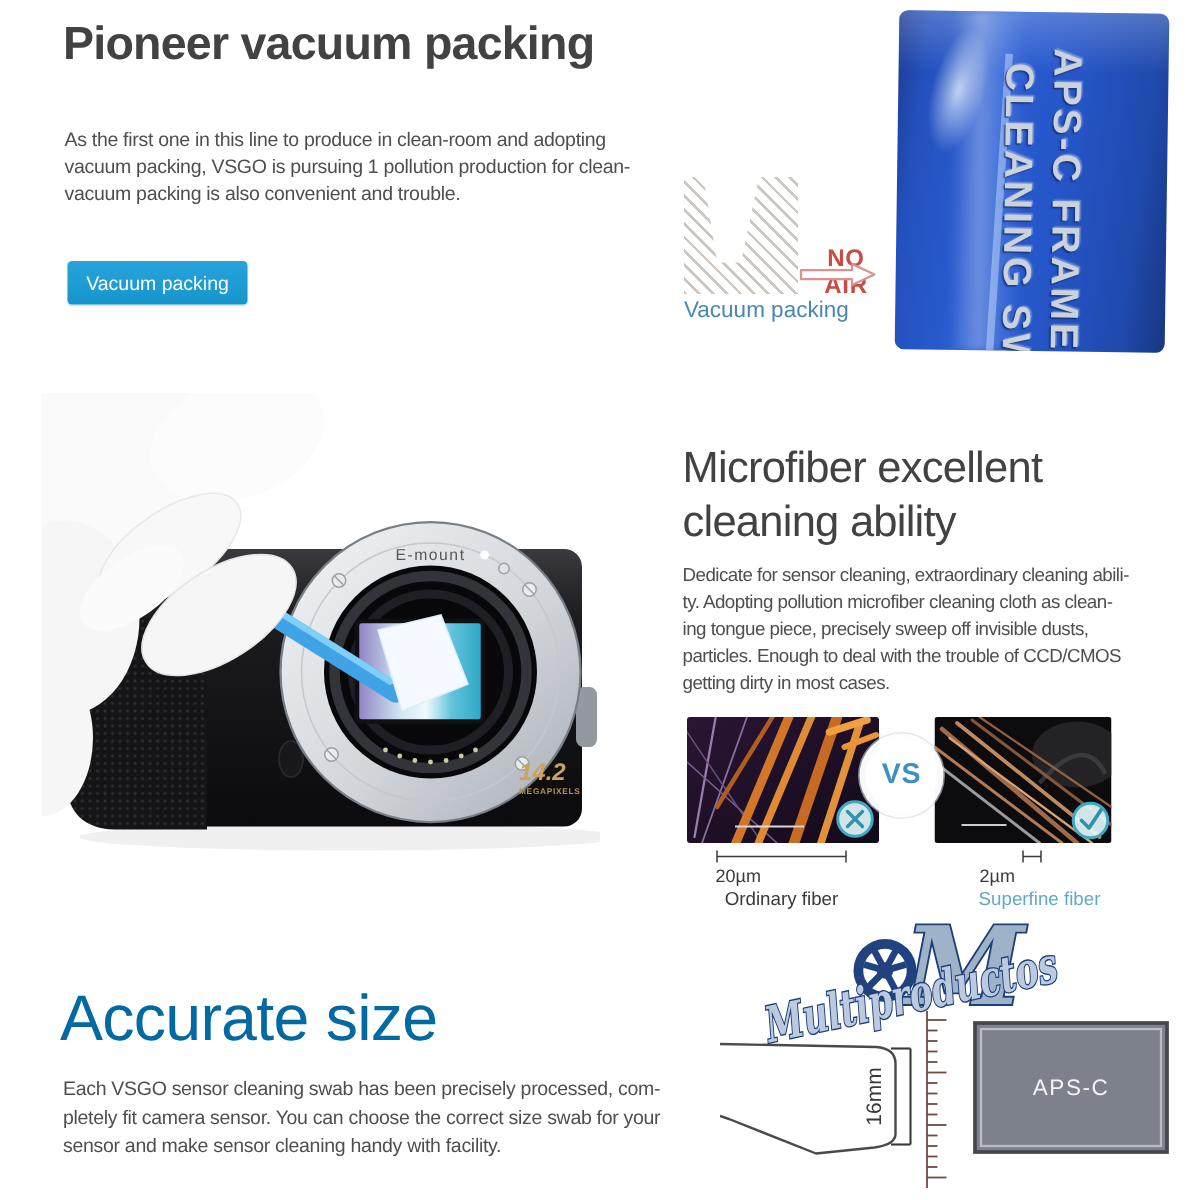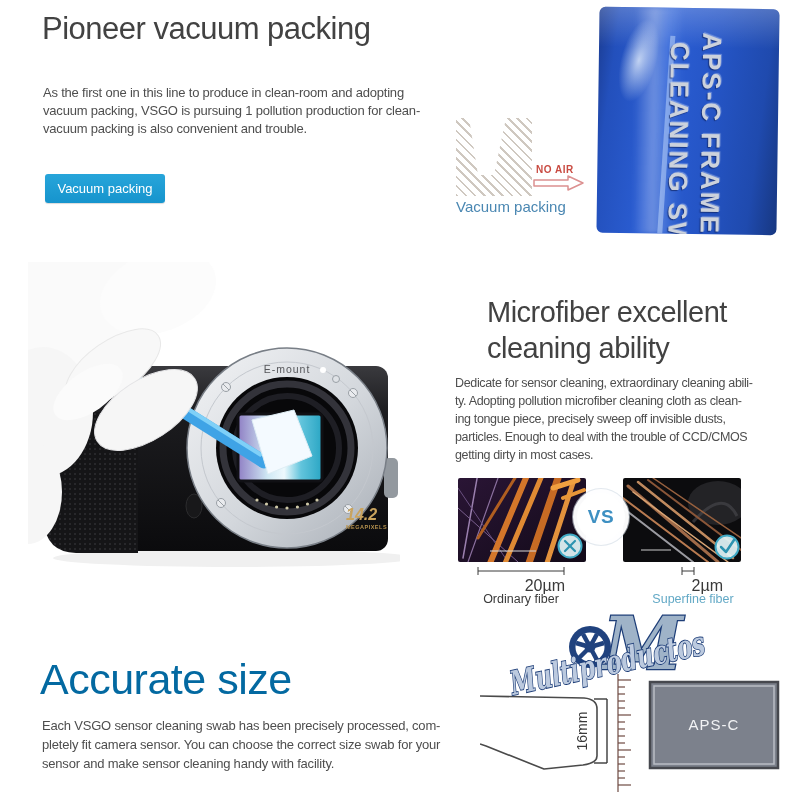--- a/index.html
+++ b/index.html
@@ -1,39 +1,39 @@
 <!DOCTYPE html>
 <html><head>
 <meta charset="utf-8">
 <style>
   html,body{margin:0;padding:0;background:#fff;}
   .canvas{position:relative;width:800px;height:800px;background:#ffffff;overflow:hidden;
           font-family:"Liberation Sans",sans-serif;color:#3d3d3d;}
   
   .h1{position:absolute;left:42px;top:10px;font-size:31px;line-height:37px;
-      letter-spacing:-0.5px;color:#424242;font-weight:400;}
+      letter-spacing:-0.5px;color:#424242;font-weight:700;}
   .para{position:absolute;font-size:13px;line-height:18px;color:#4e4e4e;letter-spacing:-0.2px;white-space:nowrap;}
   .para-vac{left:43px;top:84px;width:410px;}
   .para-mf{left:455px;top:374px;width:345px;font-size:12.5px;letter-spacing:-0.35px;}
   .para-size{left:42px;top:696px;width:470px;line-height:19px;margin-top:20px;}
   .h2-mf{position:absolute;left:455px;top:294px;font-size:29px;line-height:36px;
-         letter-spacing:-0.5px;color:#424242;font-weight:400;margin-left:32px;}
+         letter-spacing:-0.5px;color:#424242;font-weight:400;}
   .h2-size{position:absolute;left:40px;top:660px;font-size:43px;line-height:38px;
          letter-spacing:-0.5px;color:#0369a1;font-weight:400;}
   
   .vac-btn{position:absolute;left:45px;top:174px;width:120px;height:29px;border-radius:3px;
            background:linear-gradient(#27a5da,#1694cd);color:#fff;font-size:13px;
            display:flex;align-items:center;justify-content:center;cursor:pointer;
            box-shadow:0 1px 1px rgba(0,0,0,.15);}
   
   .vac-diagram{position:absolute;left:452px;top:112px;width:140px;height:108px;}
   .hatch-box{position:absolute;left:4px;top:6px;width:76px;height:78px;
              background:repeating-linear-gradient(45deg,#cfc8c0 0px,#cfc8c0 1.8px,#ffffff 1.8px,#ffffff 6.5px);}
   .funnel{position:absolute;left:4px;top:6px;}
-  .no-air{position:absolute;left:84px;top:52px;font-size:10px;font-weight:bold;
+  .no-air{position:absolute;left:84px;top:52px;font-size:16px;font-weight:bold;
           color:#c94b42;letter-spacing:.5px;text-align:center;}
   .no-air-arrow{position:absolute;left:80px;top:62px;}
   .vac-caption{position:absolute;left:4px;top:86px;font-size:15px;color:#4a87b2;}
   
   .package{position:absolute;left:598px;top:8px;width:180px;height:226px;border-radius:6px;
            overflow:hidden;transform:rotate(.8deg);
            background:linear-gradient(97deg,#1b3c92 0%,#2350bc 10%,#2b5ed4 35%,#2555c6 60%,#1f4aae 85%,#173781 100%);}
   .pk-sheen{position:absolute;left:36px;top:0;width:48px;height:100%;
             background:linear-gradient(90deg,rgba(255,255,255,0),rgba(255,255,255,.30) 40%,rgba(170,205,255,.18) 70%,rgba(255,255,255,0));
             filter:blur(2px);}
@@ -49,21 +49,21 @@
           text-shadow:1px 1px 1px rgba(15,35,95,.7),-1px -1px 1px rgba(255,255,255,.35);}
   .pk-col1{left:128px;top:24px;}
   .pk-col2{left:96px;top:34px;}
   
   .abs{position:absolute;}
   
   .vs-circle{position:absolute;left:577px;top:493px;width:48px;height:48px;border-radius:50%;
              background:#fff;display:flex;align-items:center;justify-content:center;
              color:#3e90c2;font-weight:bold;font-size:19px;letter-spacing:.5px;
              box-shadow:0 0 0 4px rgba(255,255,255,.95),0 0 0 5px rgba(208,219,228,.6);}
-  .cmp-label{position:absolute;text-align:right;font-size:16px;color:#3a3a3a;}
+  .cmp-label{position:absolute;text-align:left;font-size:12px;color:#3a3a3a;}
   .cmp-sub{position:absolute;text-align:center;font-size:12.5px;color:#3a3a3a;}
   .sub-blue{color:#63a9c6;}
 </style>
 </head>
 <body>
 
 <div class="canvas">
 
   <div class="h1">
     <div>Pioneer vacuum packing</div>

